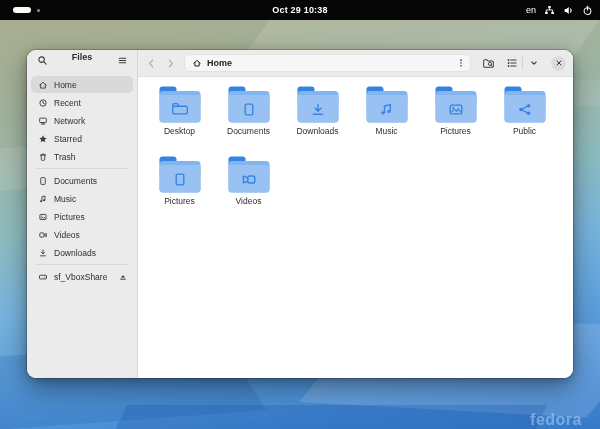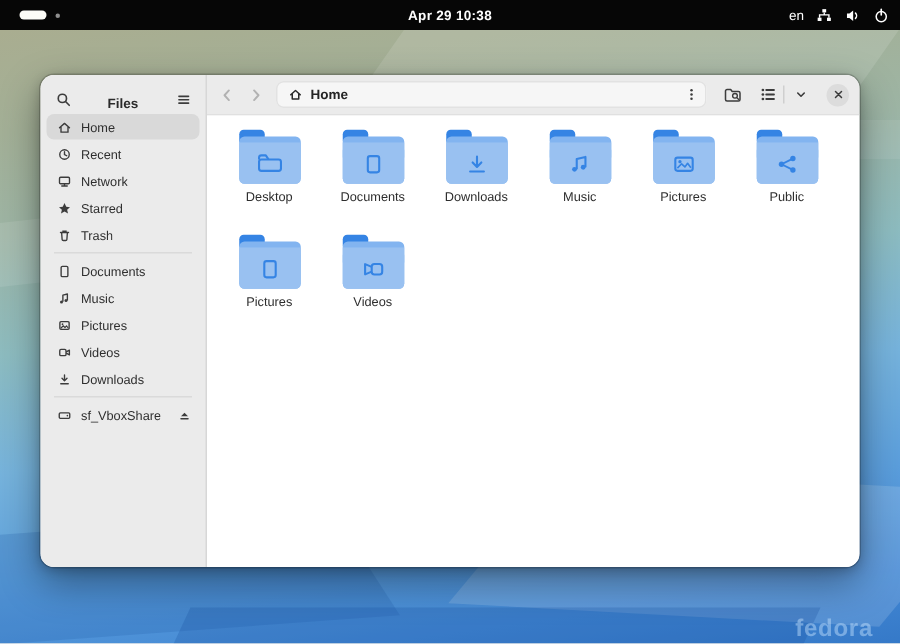--- a/index.html
+++ b/index.html
@@ -31,21 +31,21 @@
   .tb-right svg{display:block;}
 
   
   .window{position:absolute;left:27px;top:50px;width:546px;height:328px;border-radius:9px;
     background:#fff;display:flex;overflow:hidden;
     box-shadow:0 0 0 1px rgba(0,0,0,.18),0 10px 26px rgba(0,0,0,.38),0 2px 8px rgba(0,0,0,.22);}
 
   
   .sidebar{width:110px;flex-shrink:0;background:#ebebeb;border-right:1px solid #d7d7d7;
     display:flex;flex-direction:column;}
-  .sb-header{height:22px;display:flex;align-items:flex-end;padding:2px 7px 0 7px;}
+  .sb-header{height:22px;display:flex;align-items:flex-start;padding:2px 7px 0 7px;}
   .sb-iconbtn{width:16px;height:16px;display:flex;align-items:center;justify-content:center;
     border-radius:4px;cursor:pointer;}
   .sb-title{flex:1;text-align:center;font-size:9px;font-weight:700;color:#2b2b2b;}
   .sb-list{padding:2px 4px 0 4px;}
   .sb-row{height:17px;margin-bottom:1px;display:flex;align-items:center;gap:6px;
     padding:0 3px 0 7px;border-radius:5px;font-size:8.5px;color:#2e2e2e;cursor:pointer;}
   .sb-row.selected{background:#d9d9d9;}
   .sb-row svg{flex-shrink:0;}
   .sb-label{white-space:nowrap;overflow:hidden;}
   .sb-sep{height:1px;background:#dadada;margin:3px 5px;}
@@ -91,21 +91,21 @@
     <div class="wp-shape wp-s5"></div>
     <div class="wp-shape wp-s6"></div>
     <div class="wp-watermark">fedora</div>
   </div>
 
   <div class="topbar">
     <div class="ws-indicator">
       <div class="ws-pill"></div>
       <div class="ws-dot"></div>
     </div>
-    <div class="tb-clock">Apr 29 10:38</div>
+    <div class="tb-clock">Oct 29 10:38</div>
     <div class="tb-right">
       <span>en</span>
       <svg width="11" height="11" viewBox="0 0 12 12">
         <rect x="4.6" y="1.2" width="2.8" height="2.4" fill="#fff"></rect>
         <rect x="1.2" y="7.4" width="2.8" height="2.4" fill="#fff"></rect>
         <rect x="8" y="7.4" width="2.8" height="2.4" fill="#fff"></rect>
         <path d="M6 3.6 V5.4 M2.6 7.4 V5.4 H9.4 V7.4" stroke="#fff" stroke-width="1" fill="none"></path>
       </svg>
       <svg width="11" height="11" viewBox="0 0 12 12">
         <path d="M1.8 4.4 H3.6 L6.3 2.1 V9.9 L3.6 7.6 H1.8 Z" fill="#fff"></path>

